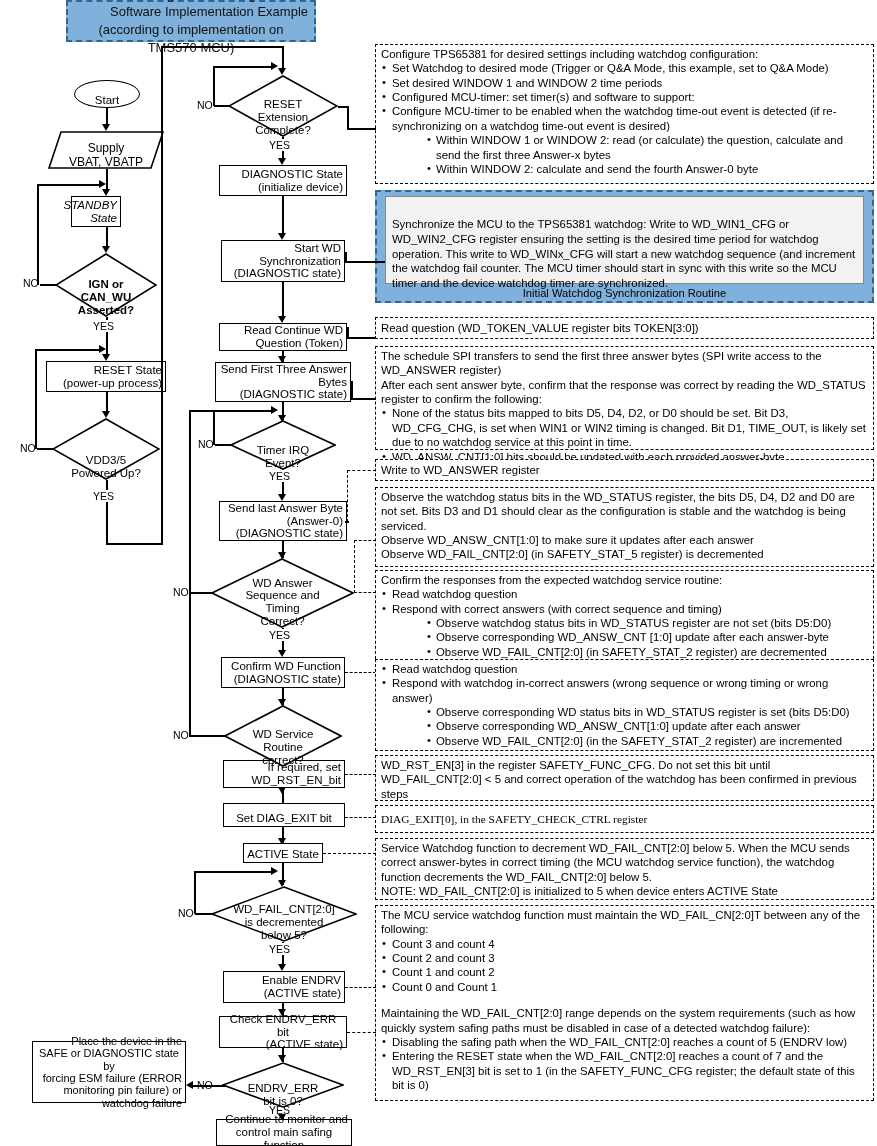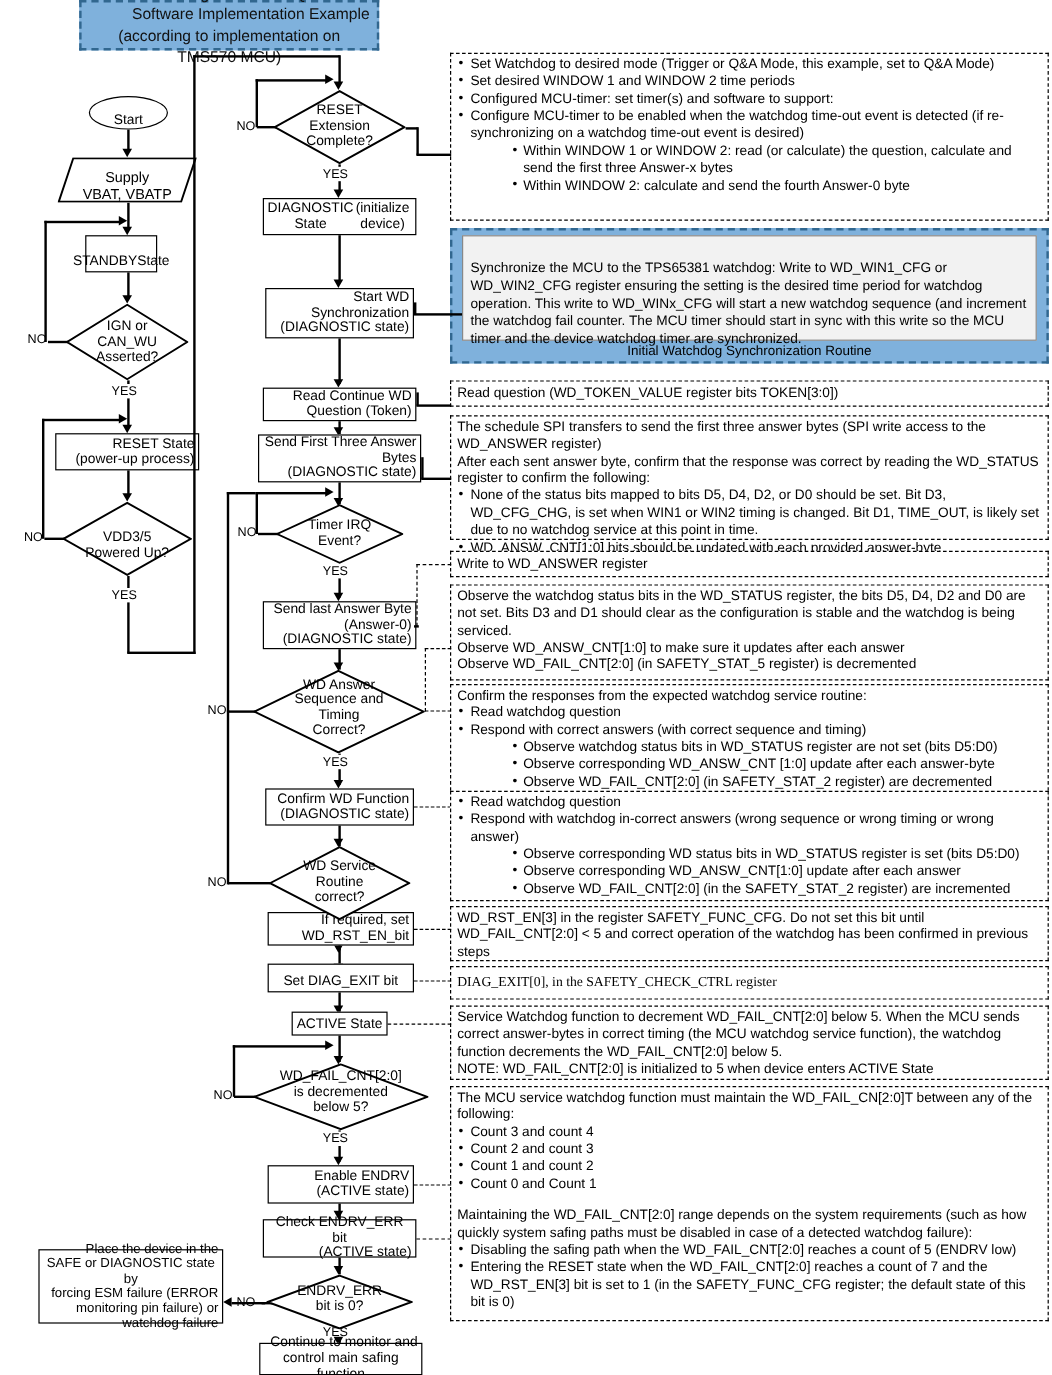--- a/index.html
+++ b/index.html
@@ -16,21 +16,21 @@
 
   
   .proc{border:1.6px solid #000;background:#fff;font-size:11.5px;padding:1px 3px;}
   .term{border:1.6px solid #000;background:#fff;border-radius:50%/50%;font-size:11.5px;}
   .para{font-size:12px;}
   .para .shape{position:absolute;inset:0;}
   .para .txt{position:relative;z-index:2;width:100%;}
 
   .dec{font-size:11.5px;}
   .dec .shape{position:absolute;inset:0;z-index:1;}
-  .dec .txt{position:relative;z-index:2;width:78%;margin:12px auto;}
+  .dec .txt{position:relative;z-index:2;width:78%;margin:0 auto;}
 
   
   .note{position:absolute;box-sizing:border-box;border:1.5px dashed #000;
         background:#fff;font-size:11.4px;line-height:1.26;color:#000;
         padding:2px 4px 2px 5px;text-align:left;}
   .note p{margin:0;}
   .note ul{margin:0;padding:0;list-style:none;}
   .note li{position:relative;padding-left:11px;margin:0;}
   .note li:before{content:"\2022";position:absolute;left:1px;top:-1px;}
   .note ul.sub{margin-left:46px;}
@@ -79,28 +79,28 @@
       <polygon points="13,1 115,1 103,37 1,37" fill="#fff" stroke="#000" stroke-width="1.6"></polygon>
     </svg>
     <div class="txt">
       <div>Supply</div>
       <div>VBAT, VBATP</div>
     </div>
   </div>
   <div class="ln lv" style="left:106px;top:169px;height:22px;"></div>
   <div class="arw arw-d" style="left:101.5px;top:189px;"></div>
 
-  <div class="node proc" style="left:71px;top:196px;width:60px;height:31px;flex-direction:row;">
+  <div class="node proc" style="left:71px;top:196px;width:50px;height:31px;flex-direction:column;font-style:italic;">
     <span>STANDBY</span>
     <span>State</span>
   </div>
   <div class="ln lv" style="left:106px;top:227px;height:22px;"></div>
   <div class="arw arw-d" style="left:101.5px;top:246px;"></div>
 
-  <div class="node dec" style="left:55px;top:253px;width:102px;height:64px;">
+  <div class="node dec" style="left:55px;top:253px;width:102px;height:64px;font-weight:bold;">
     <svg class="shape" viewBox="0 0 102 64" preserveAspectRatio="none">
       <polygon points="51,1 101,32 51,63 1,32" fill="#fff" stroke="#000" stroke-width="1.6"></polygon>
     </svg>
     <div class="txt">
       <div>IGN or</div>
       <div>CAN_WU</div>
       <div>Asserted?</div>
     </div>
   </div>
 
@@ -159,21 +159,21 @@
   <div class="ln lh" style="left:213px;top:105px;width:17px;"></div>
   <div class="lbl" style="left:196px;top:99px;">NO</div>
   <div class="ln lv" style="left:213px;top:66px;height:40px;"></div>
   <div class="ln lh" style="left:213px;top:66px;width:60px;"></div>
   <div class="arw arw-r" style="left:271px;top:62px;"></div>
 
   <div class="ln lv" style="left:282px;top:137px;height:23px;"></div>
   <div class="lbl" style="left:268px;top:139px;">YES</div>
   <div class="arw arw-d" style="left:277.5px;top:158px;"></div>
 
-  <div class="node proc" style="left:219px;top:165px;width:128px;height:31px;flex-direction:row;">
+  <div class="node proc" style="left:219px;top:165px;width:128px;height:31px;flex-direction:column;">
     <span>DIAGNOSTIC State</span>
     <span>(initialize device)</span>
   </div>
   <div class="ln lv" style="left:282px;top:196px;height:40px;"></div>
   <div class="arw arw-d" style="left:277.5px;top:233px;"></div>
 
   <div class="node proc" style="left:221px;top:240px;width:124px;height:42px;flex-direction:column;">
     <span>Start WD</span>
     <span>Synchronization</span>
     <span>(DIAGNOSTIC state)</span>
@@ -348,20 +348,21 @@
 
   <div class="node proc" style="left:32px;top:1041px;width:154px;height:62px;flex-direction:column;font-size:11px;">
     <span>Place the device in the</span>
     <span>SAFE or DIAGNOSTIC state by</span>
     <span>forcing ESM failure (ERROR</span>
     <span>monitoring pin failure) or</span>
     <span>watchdog failure</span>
   </div>
 
   <div class="note" style="left:375px;top:44px;width:499px;height:140px;">
+    <p>Configure TPS65381 for desired settings including watchdog configuration:</p>
     <ul>
       <li>Set Watchdog to desired mode (Trigger or Q&amp;A Mode, this example, set to Q&amp;A Mode)</li>
       <li>Set desired WINDOW 1 and WINDOW 2 time periods</li>
       <li>Configured MCU-timer: set timer(s) and software to support:</li>
       <li>Configure MCU-timer to be enabled when the watchdog time-out event is detected (if re-synchronizing on a watchdog time-out event is desired)</li>
     </ul>
     <ul class="sub">
       <li>Within WINDOW 1 or WINDOW 2:  read (or calculate) the question, calculate and send the first three Answer-x bytes</li>
       <li>Within WINDOW 2: calculate and send the fourth Answer-0 byte</li>
     </ul>

